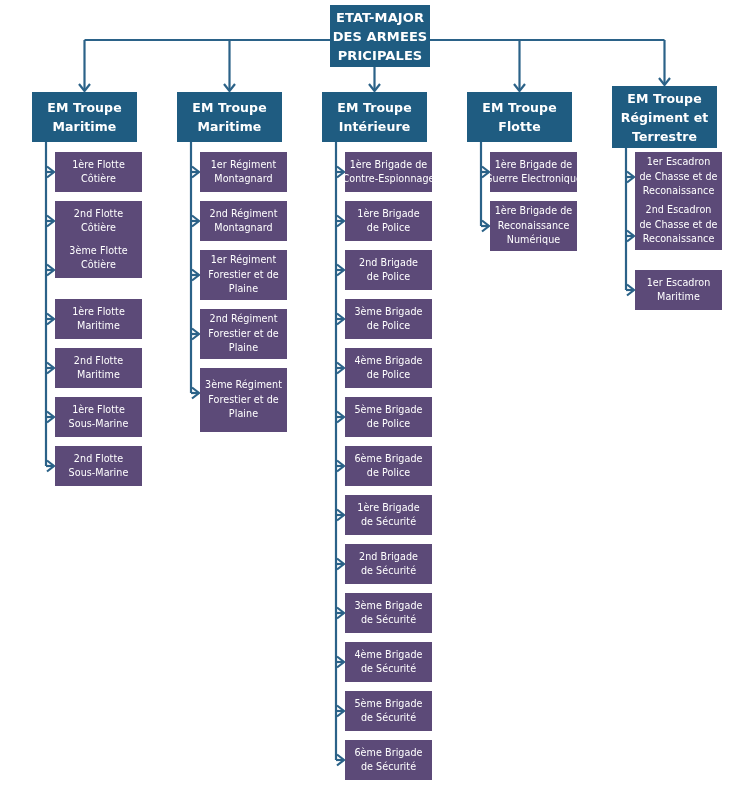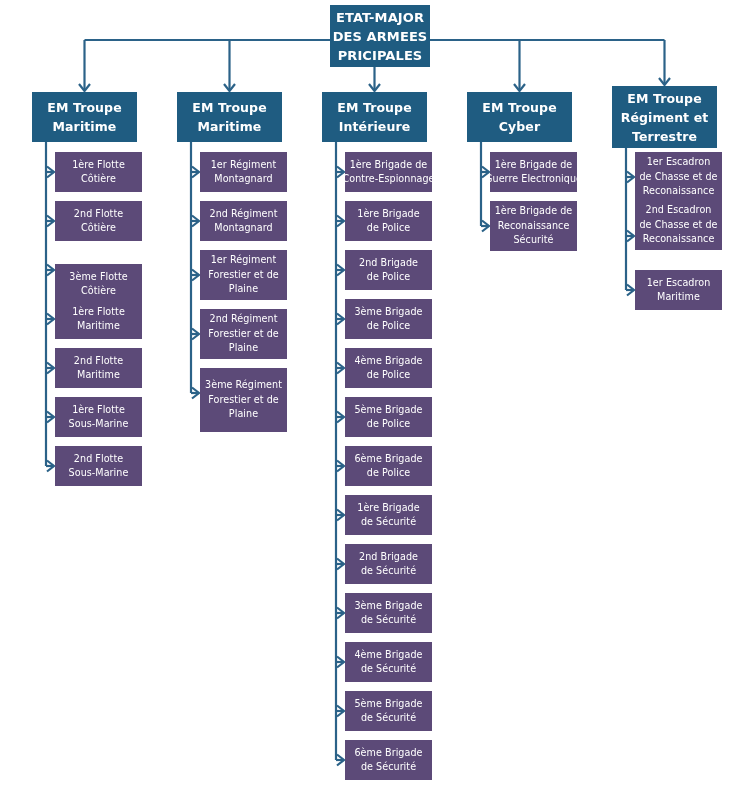--- a/index.html
+++ b/index.html
@@ -153,21 +153,21 @@
       <span class="node-line">Maritime</span>
     </div>
     <div class="node node-leaf" style="left: 55px; top: 152px; width: 87px; height: 40px;">
       <span class="node-line">1ère Flotte</span>
       <span class="node-line">Côtière</span>
     </div>
     <div class="node node-leaf" style="left: 55px; top: 201px; width: 87px; height: 40px;">
       <span class="node-line">2nd Flotte</span>
       <span class="node-line">Côtière</span>
     </div>
-    <div class="node node-leaf" style="left: 55px; top: 264px; width: 87px; height: 40px; justify-content: center;">
+    <div class="node node-leaf" style="left: 55px; top: 238px; width: 87px; height: 40px; justify-content: center;">
       <span class="node-line">3ème Flotte</span>
       <span class="node-line">Côtière</span>
     </div>
     <div class="node node-leaf" style="left: 55px; top: 299px; width: 87px; height: 40px;">
       <span class="node-line">1ère Flotte</span>
       <span class="node-line">Maritime</span>
     </div>
     <div class="node node-leaf" style="left: 55px; top: 348px; width: 87px; height: 40px;">
       <span class="node-line">2nd Flotte</span>
       <span class="node-line">Maritime</span>
@@ -258,30 +258,30 @@
     <div class="node node-leaf" style="left: 345px; top: 691px; width: 87px; height: 40px;">
       <span class="node-line">5ème Brigade</span>
       <span class="node-line">de Sécurité</span>
     </div>
     <div class="node node-leaf" style="left: 345px; top: 740px; width: 87px; height: 40px;">
       <span class="node-line">6ème Brigade</span>
       <span class="node-line">de Sécurité</span>
     </div>
     <div class="node node-div" style="left: 467px; top: 92px; width: 105px; height: 50px;">
       <span class="node-line">EM Troupe</span>
-      <span class="node-line">Cyber</span>
+      <span class="node-line">Flotte</span>
     </div>
     <div class="node node-leaf" style="left: 490px; top: 152px; width: 87px; height: 40px;">
       <span class="node-line">1ère Brigade de</span>
       <span class="node-line">Guerre Electronique</span>
     </div>
     <div class="node node-leaf" style="left: 490px; top: 201px; width: 87px; height: 50px;">
       <span class="node-line">1ère Brigade de</span>
       <span class="node-line">Reconaissance</span>
-      <span class="node-line">Sécurité</span>
+      <span class="node-line">Numérique</span>
     </div>
     <div class="node node-div" style="left: 612px; top: 86px; width: 105px; height: 62px;">
       <span class="node-line">EM Troupe</span>
       <span class="node-line">Régiment et</span>
       <span class="node-line">Terrestre</span>
     </div>
     <div class="node node-leaf" style="left: 635px; top: 152px; width: 87px; height: 50px;">
       <span class="node-line">1er Escadron</span>
       <span class="node-line">de Chasse et de</span>
       <span class="node-line">Reconaissance</span>

